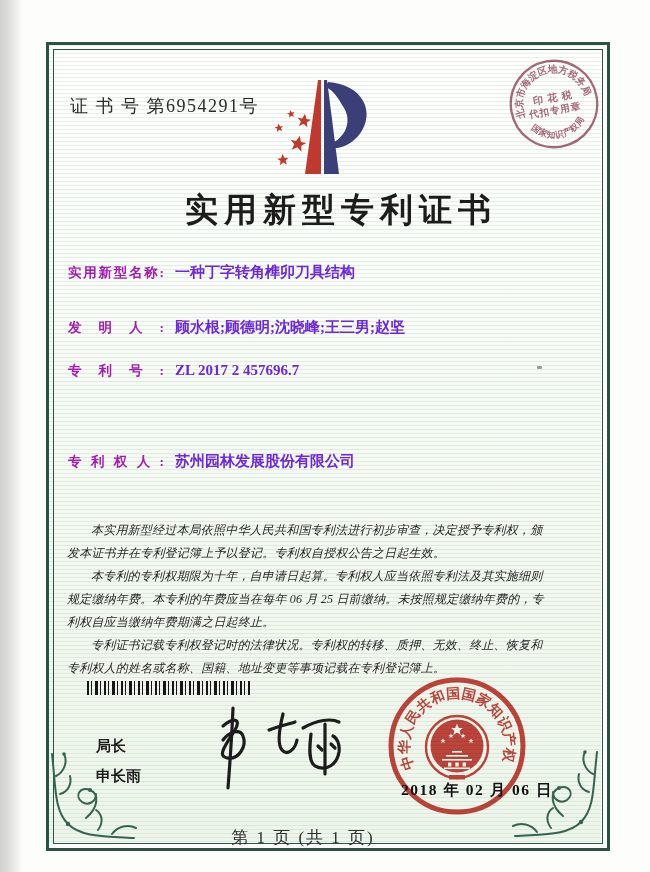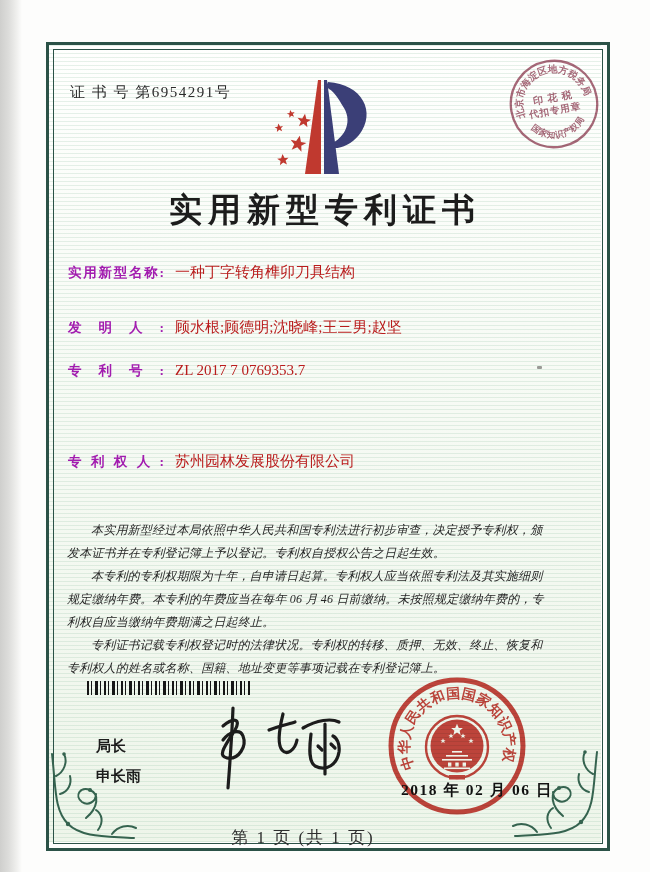--- a/index.html
+++ b/index.html
@@ -13,30 +13,30 @@
   .border-outer{position:absolute;left:46px;top:42px;width:558px;height:803px;
     border:3px solid #2b5247;background:transparent;}
   .border-inner{position:absolute;left:4px;top:4px;right:4px;bottom:4px;
     border:1px solid #2b5247;}
   
   .cert-bg{position:absolute;left:49px;top:45px;width:552px;height:797px;
     background:
       repeating-linear-gradient(180deg, rgba(140,190,160,0.22) 0px, rgba(140,190,160,0.22) 1px, rgba(255,255,255,0) 1px, rgba(255,255,255,0) 4px),
       linear-gradient(180deg,#fffffe 0%,#f8fbf6 35%,#eef5ea 100%);}
 
-  .cert-no{position:absolute;left:70px;top:83px;font-size:15px;color:#2b2b2b;letter-spacing:1.5px;}
+  .cert-no{position:absolute;left:70px;top:94px;font-size:18px;color:#2b2b2b;letter-spacing:1.5px;}
 
   .logo{position:absolute;left:258px;top:74px;}
 
   .cert-title{position:absolute;left:46px;top:188px;width:558px;text-align:center;
-    font-size:33px;font-weight:700;color:#1c1c1c;letter-spacing:6px;}
+    font-size:33px;font-weight:700;color:#1c1c1c;letter-spacing:6px;padding-left:16px;}
   .field-row{position:absolute;left:68px;font-size:15px;color:#222;white-space:nowrap;}
   .flabel{display:inline-block;width:96px;font-size:13.5px;font-weight:600;
     text-align:justify;text-align-last:justify;vertical-align:baseline;color:#a21caf;}
-  .fvalue{margin-left:11px;font-weight:400;color:#b91c1c;}
+  .fvalue{margin-left:11px;font-weight:700;color:#6d28d9;}
   .r1{top:263px}.r2{top:318px}.r3{top:362px}.r4{top:407px}.r5{top:452px}.r6{top:497px}
 
   .body-text{position:absolute;left:67px;top:519px;width:481px;
     font-size:12px;line-height:23px;color:#262626;font-style:italic;letter-spacing:0.2px;}
   .body-text p{margin:0;text-indent:2em;}
 
   .barcode{position:absolute;left:87px;top:681px;width:163px;height:14px;
     background:repeating-linear-gradient(90deg,#161616 0 2px,transparent 2px 4px,#161616 4px 5px,transparent 5px 8px,#161616 8px 11px,transparent 11px 13px,#161616 13px 14px,transparent 14px 17px);}
 
   .signer{position:absolute;left:96px;top:731px;font-family:"Liberation Sans","DejaVu Sans",sans-serif;
@@ -92,29 +92,29 @@
 
   <div class="cert-title">实用新型专利证书</div>
 
   <div class="field-row r1">
     <span class="flabel">实用新型名称:</span><span class="fvalue">一种丁字转角榫卯刀具结构</span>
   </div>
   <div class="field-row r2">
     <span class="flabel">发明人:</span><span class="fvalue">顾水根;顾德明;沈晓峰;王三男;赵坚</span>
   </div>
   <div class="field-row r3">
-    <span class="flabel">专利号:</span><span class="fvalue">ZL 2017 7 0769353.7</span>
+    <span class="flabel">专利号:</span><span class="fvalue">ZL 2017 2 457696.7</span>
   </div>
   <div class="field-row r5">
     <span class="flabel">专利权人:</span><span class="fvalue">苏州园林发展股份有限公司</span>
   </div>
 
   <div class="body-text">
     <p>本实用新型经过本局依照中华人民共和国专利法进行初步审查，决定授予专利权，颁发本证书并在专利登记簿上予以登记。专利权自授权公告之日起生效。</p>
-    <p>本专利的专利权期限为十年，自申请日起算。专利权人应当依照专利法及其实施细则规定缴纳年费。本专利的年费应当在每年 06 月 46 日前缴纳。未按照规定缴纳年费的，专利权自应当缴纳年费期满之日起终止。</p>
+    <p>本专利的专利权期限为十年，自申请日起算。专利权人应当依照专利法及其实施细则规定缴纳年费。本专利的年费应当在每年 06 月 25 日前缴纳。未按照规定缴纳年费的，专利权自应当缴纳年费期满之日起终止。</p>
     <p>专利证书记载专利权登记时的法律状况。专利权的转移、质押、无效、终止、恢复和专利权人的姓名或名称、国籍、地址变更等事项记载在专利登记簿上。</p>
   </div>
 
   <div class="barcode"></div>
 
   <div class="signer">
     <div>局长</div>
     <div>申长雨</div>
   </div>
 

